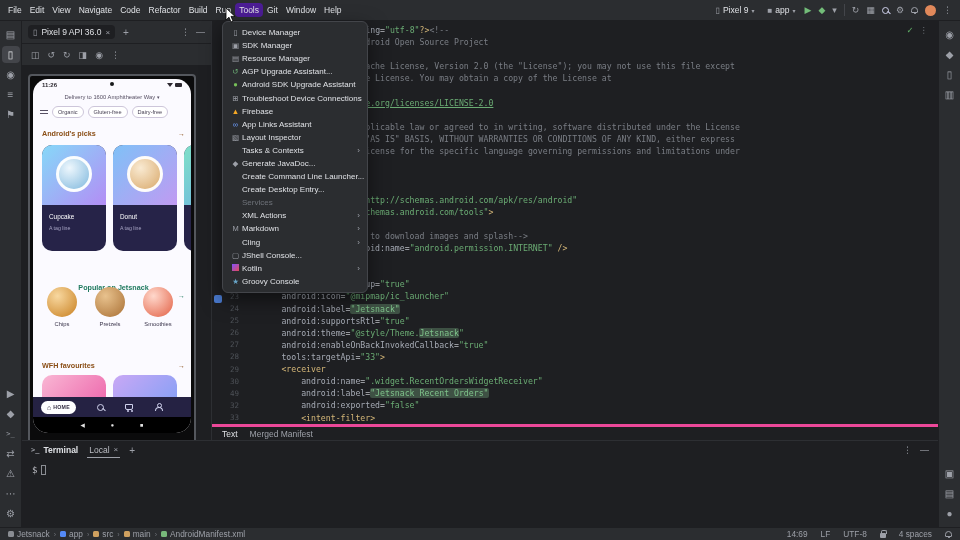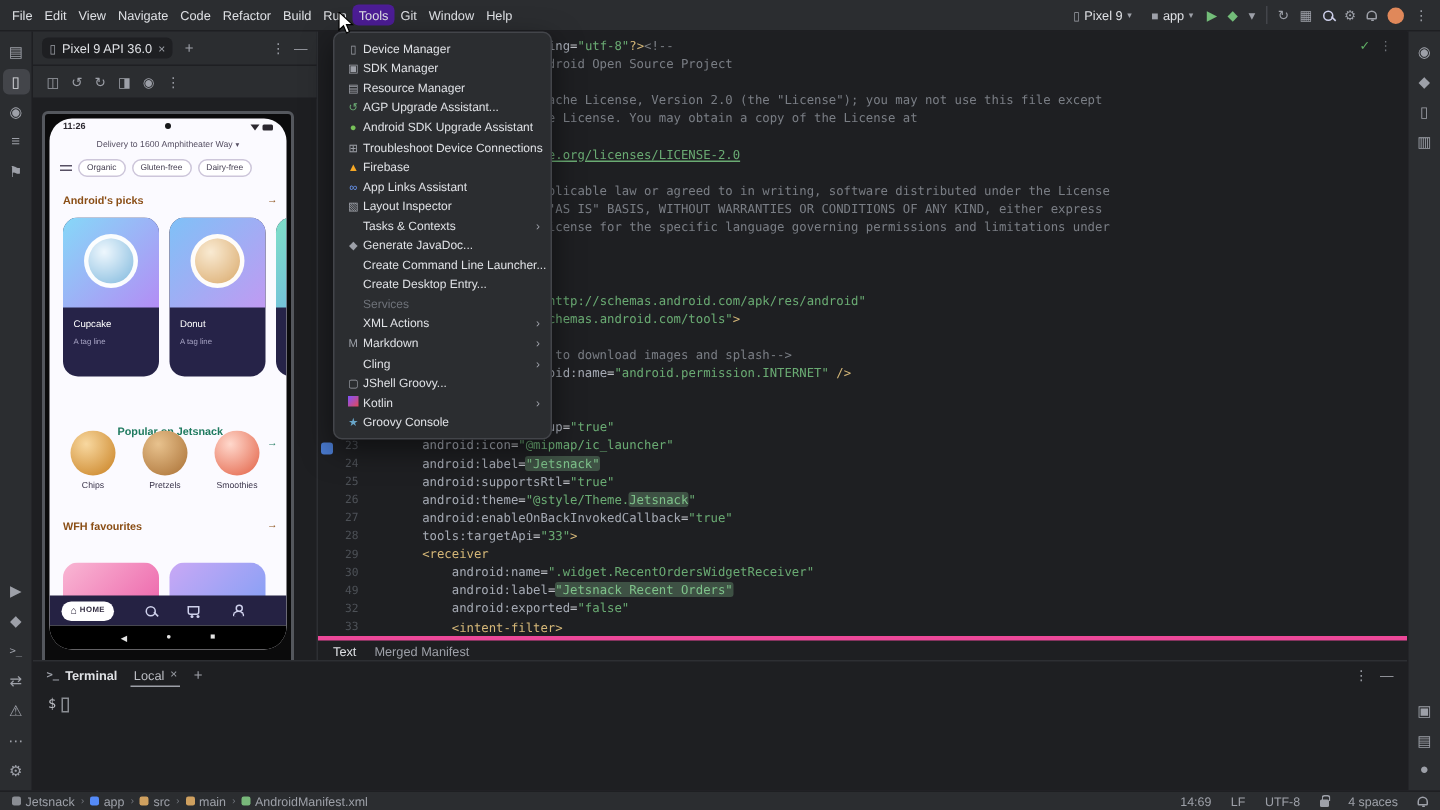--- a/index.html
+++ b/index.html
@@ -339,21 +339,21 @@
               </div>
               <div class="pop-item">
                 <div class="pop-circle" style="background: radial-gradient(circle at 35% 30%, rgb(232, 194, 142), rgb(169, 111, 51));"></div>
                 <div class="pop-name">Pretzels</div>
               </div>
               <div class="pop-item">
                 <div class="pop-circle" style="background: radial-gradient(circle at 35% 30%, rgb(255, 216, 204), rgb(226, 95, 67));"></div>
                 <div class="pop-name">Smoothies</div>
               </div>
             </div>
-            <div class="p-sec-head" style="top: 265px; align-items: center;">
+            <div class="p-sec-head" style="top: 280px; align-items: center;">
               <span class="p-sec-title" style="color: rgb(138, 78, 22);">WFH favourites</span>
               <span class="p-sec-arrow" style="color: rgb(138, 78, 22);">→</span>
             </div>
             <div class="p-peek" style="top: 296px;">
               <div class="peek-card" style="background: linear-gradient(135deg, rgb(249, 183, 212), rgb(236, 95, 168));"></div>
               <div class="peek-card" style="background: linear-gradient(135deg, rgb(201, 168, 245), rgb(127, 159, 245));"></div>
             </div>
           </div>
         <div class="p-nav">
           <div class="home-pill">
@@ -491,21 +491,21 @@
         <span>Markdown</span>
         <span class="tm-arrow">›</span>
       </div>
       <div class="tm-item">
         <span class="tm-ico"></span>
         <span>Cling</span>
         <span class="tm-arrow">›</span>
       </div>
       <div class="tm-item">
         <span class="tm-ico" style="color: rgb(157, 160, 168);">▢</span>
-        <span>JShell Groovy...</span>
+        <span>JShell Console...</span>
       </div>
       <div class="tm-item">
         <span class="tm-ico"><span class="kotlin-badge"></span></span>
         <span>Kotlin</span>
         <span class="tm-arrow">›</span>
       </div>
       <div class="tm-item">
         <span class="tm-ico" style="color: rgb(104, 165, 200);">★</span>
         <span>Groovy Console</span>
       </div>

